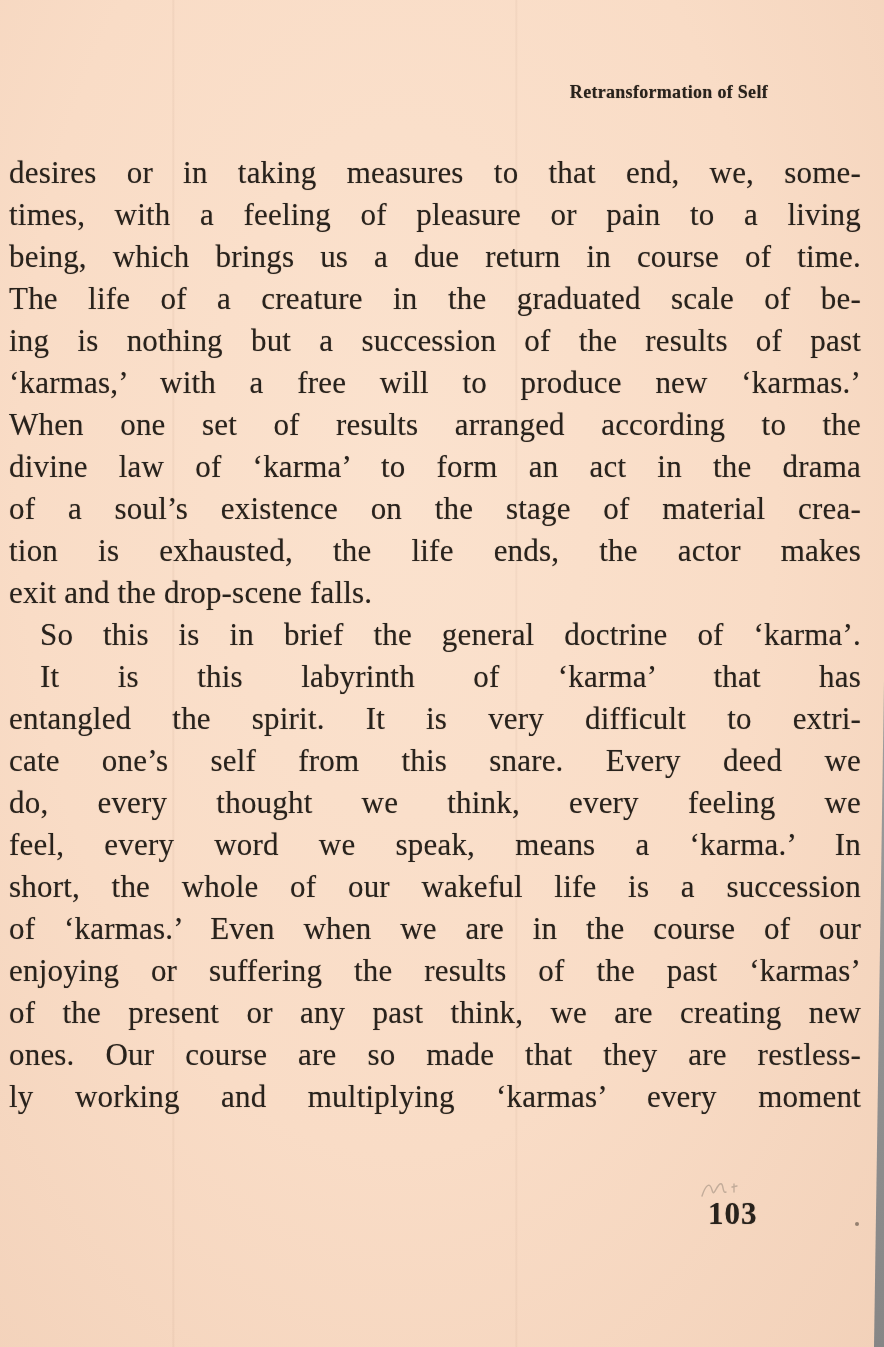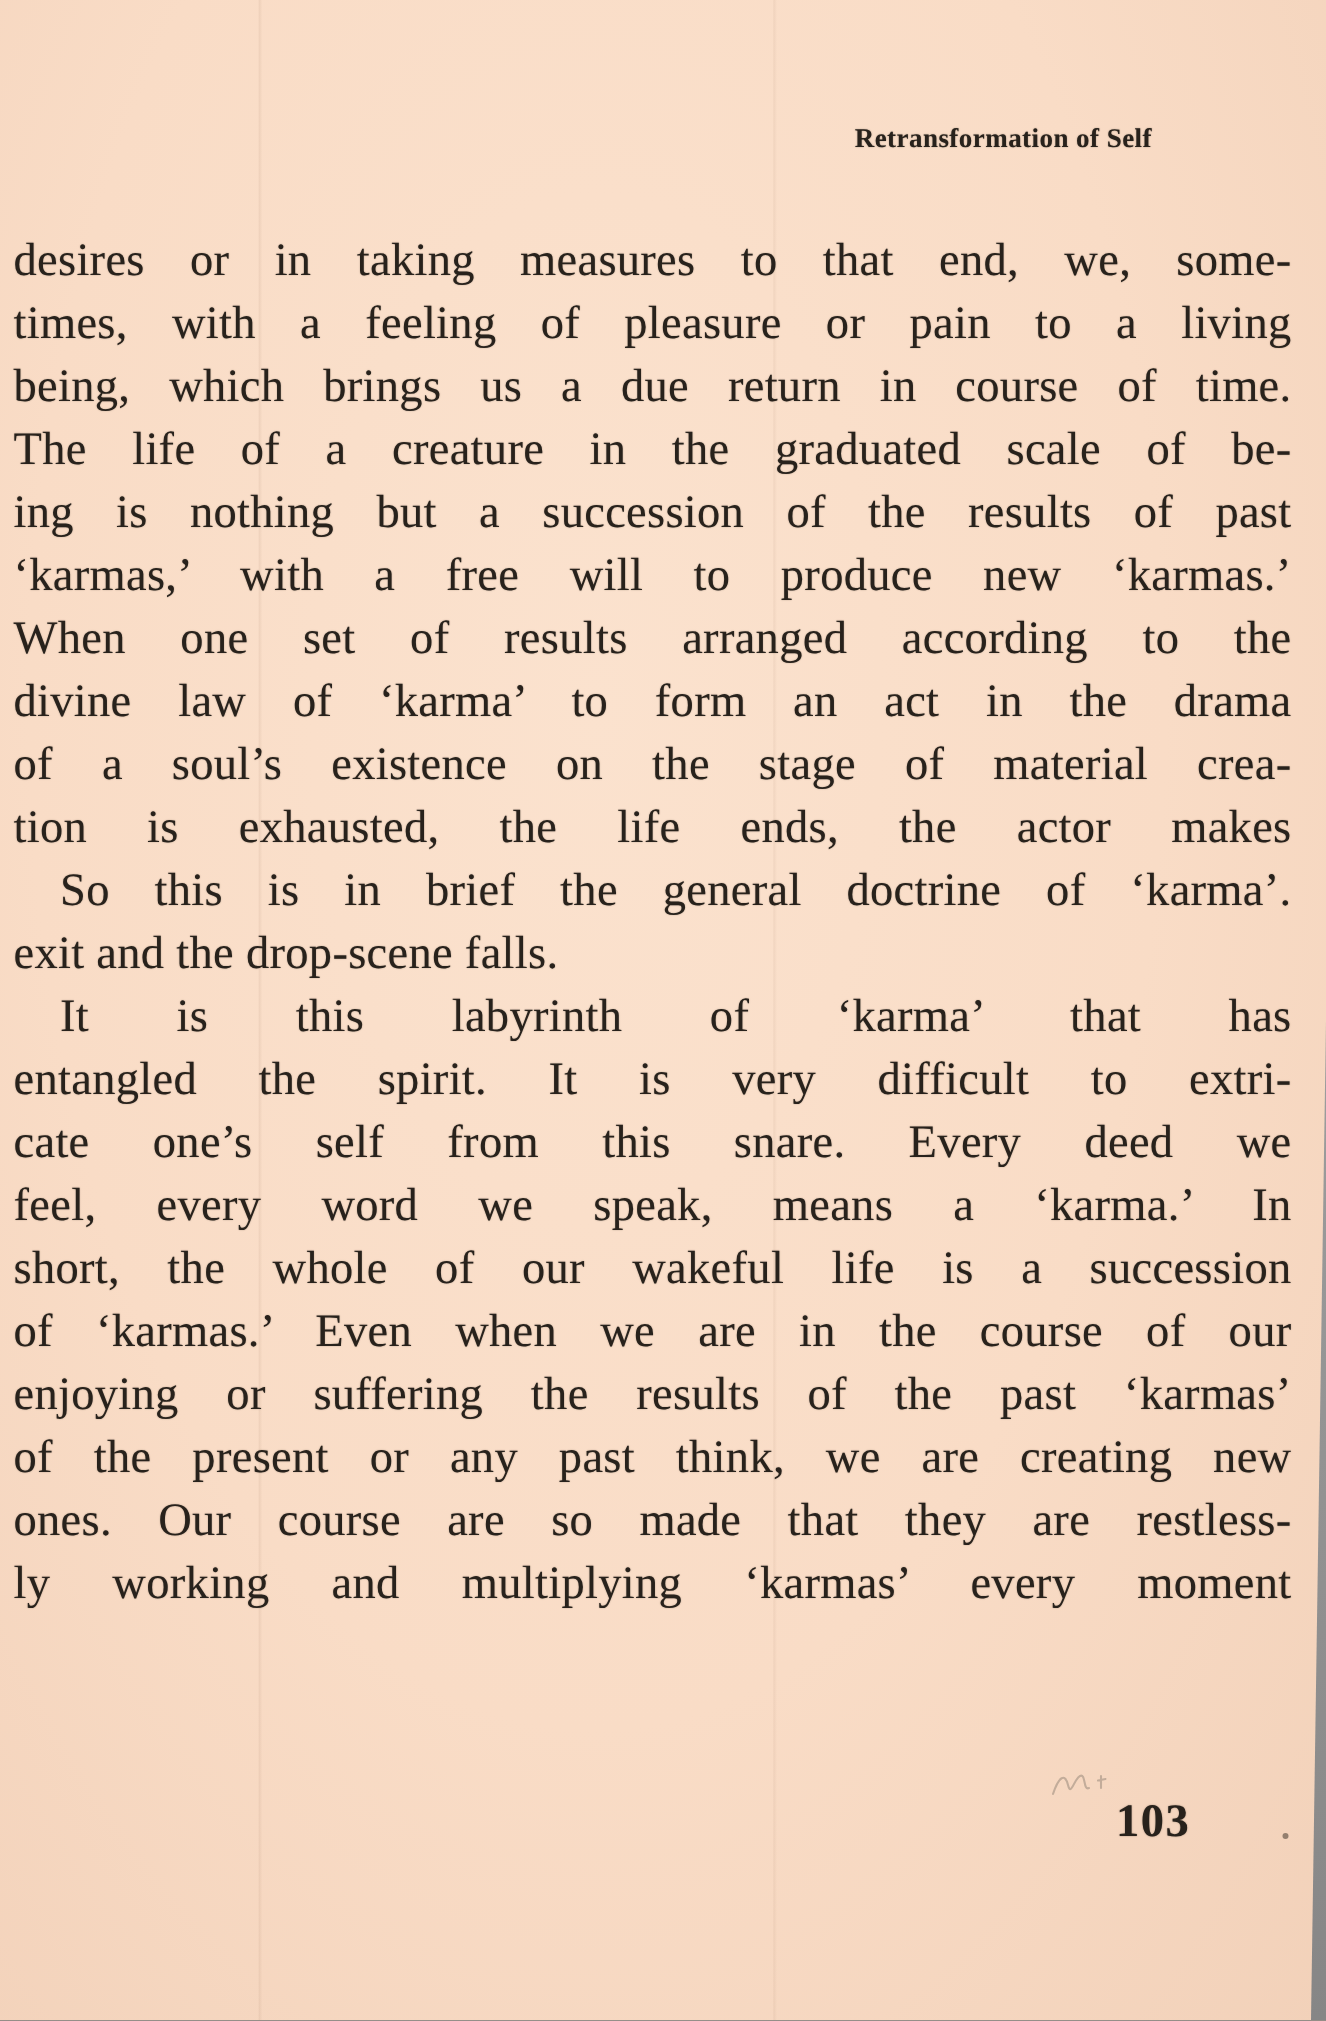--- a/index.html
+++ b/index.html
@@ -41,21 +41,20 @@
     white-space: nowrap;
   }
   .tline.j { text-align-last: justify; white-space: normal; }
   .tline.indent { text-indent: 31px; }
   .page-number {
     position: absolute;
     top: 1196px; left: 708px;
     font-size: 31px; font-weight: 700;
     letter-spacing: 1px;
     text-shadow: 0 0 1px rgba(40,30,20,0.5);
-    margin-left: 36px;
   }
   .pencil-scribble {
     position: absolute;
     top: 1178px; left: 698px;
     opacity: 0.55;
   }
   .ink-speck {
     position: absolute;
     top: 1222px; left: 855px;
     width: 4px; height: 4px;
@@ -80,25 +79,26 @@
       <div class="tline j">desires or in taking measures to that end, we, some-</div>
       <div class="tline j">times, with a feeling of pleasure or pain to a living</div>
       <div class="tline j">being, which brings us a due return in course of time.</div>
       <div class="tline j">The life of a creature in the graduated scale of be-</div>
       <div class="tline j">ing is nothing but a succession of the results of past</div>
       <div class="tline j">‘karmas,’ with a free will to produce new ‘karmas.’</div>
       <div class="tline j">When one set of results arranged according to the</div>
       <div class="tline j">divine law of ‘karma’ to form an act in the drama</div>
       <div class="tline j">of a soul’s existence on the stage of material crea-</div>
       <div class="tline j">tion is exhausted, the life ends, the actor makes</div>
+      <div class="tline">exit and the drop-scene falls.</div>
       <div class="tline j indent">So this is in brief the general doctrine of ‘karma’.</div>
-      <div class="tline">exit and the drop-scene falls.</div>
       <div class="tline j indent">It is this labyrinth of ‘karma’ that has</div>
       <div class="tline j">entangled the spirit. It is very difficult to extri-</div>
       <div class="tline j">cate one’s self from this snare. Every deed we</div>
+      <div class="tline j">do, every thought we think, every feeling we</div>
       <div class="tline j">feel, every word we speak, means a ‘karma.’ In</div>
       <div class="tline j">short, the whole of our wakeful life is a succession</div>
       <div class="tline j">of ‘karmas.’ Even when we are in the course of our</div>
       <div class="tline j">enjoying or suffering the results of the past ‘karmas’</div>
       <div class="tline j">of the present or any past think, we are creating new</div>
       <div class="tline j">ones. Our course are so made that they are restless-</div>
       <div class="tline j">ly working and multiplying ‘karmas’ every moment</div>
     </div>
 
   <svg class="pencil-scribble" width="66" height="24" viewBox="0 0 66 24">

